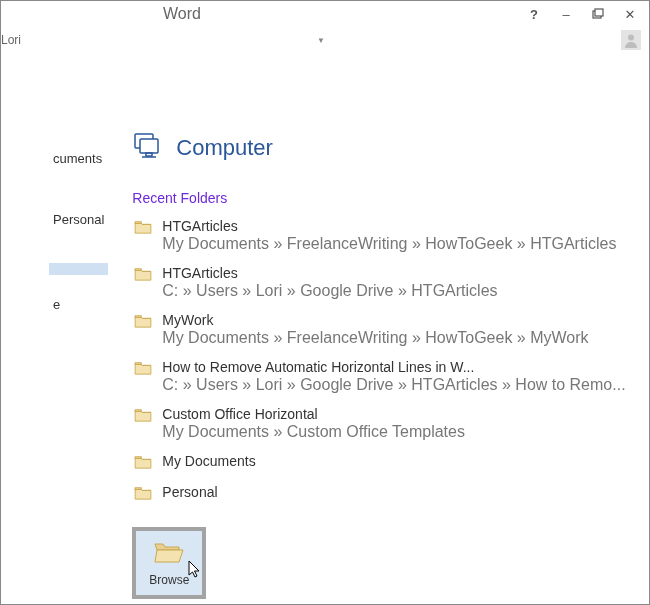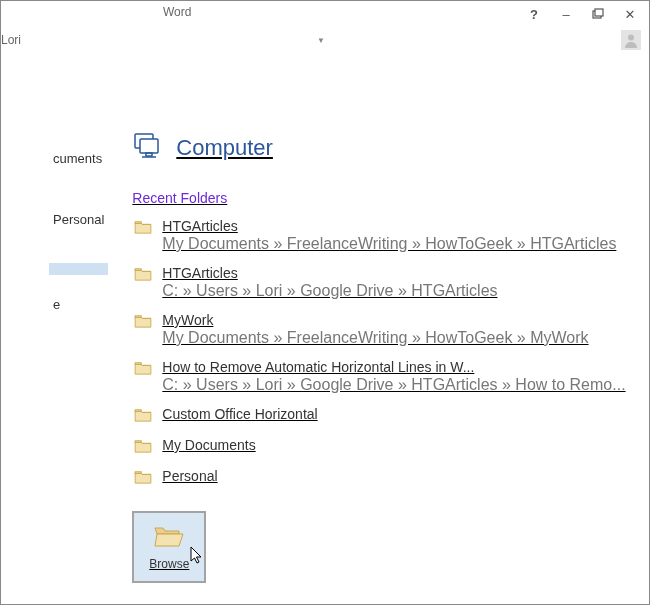--- a/index.html
+++ b/index.html
@@ -19,21 +19,21 @@
     display: flex;
     align-items: center;
     padding: 0 6px 0 0;
     color: #666;
   }
   .titlebar .title {
     position: absolute;
     left: 162px;
     top: 4px;
     color: #666;
-    font-size: 12px;
+    font-size: 16px;
     text-align: center;
   }
   .win-controls {
     margin-left: auto;
     display: flex;
     align-items: center;
     gap: 18px;
     padding-right: 6px;
   }
   .win-controls .ctl {
@@ -85,21 +85,20 @@
   .divider {
     width: 1px;
     background: #d6d6d6;
     margin-top: 80px;
     margin-bottom: 20px;
   }
   .rightcol {
     flex: 1;
     padding: 78px 22px 5px 24px;
     position: relative;
-    text-decoration: underline;
   }
   .computer-head {
     display: flex;
     align-items: center;
     gap: 14px;
     margin-bottom: 26px;
   }
   .computer-head .label {
     color: #2b579a;
     font-size: 22px;
@@ -136,21 +135,21 @@
     margin-top: 1px;
   }
   .folder-icon {
     width: 18px; height: 14px; margin-top: 2px; flex-shrink:0;
   }
   .browse-btn {
     margin-top: 22px;
     width: 74px;
     height: 72px;
     background: #d9e6f4;
-    border: 2px solid #a3a3a3;
+    border: 4px solid #a3a3a3;
     display: flex;
     flex-direction: column;
     align-items: center;
     justify-content: center;
     gap: 6px;
     cursor: pointer;
     position: relative;
   }
   .browse-btn .blabel {
     font-size: 12px;
@@ -267,20 +266,21 @@
           </div>
         </div>
         <div class="folder-item">
           <span><svg class="folder-icon" viewBox="0 0 20 16">
               <path d="M1 3h6l2 2h10v10H1z" fill="#f4e2b0" stroke="#c9a94f"></path>
               <path d="M1 3h6l2 2h10" fill="none" stroke="#c9a94f"></path>
               <rect x="1" y="2" width="7" height="2" fill="#e9cf93" stroke="#c9a94f"></rect>
             </svg></span>
           <div class="fi-text">
             <div class="fi-name">Custom Office Horizontal</div>
+            <div class="fi-path">My Documents » Custom Office Templates</div>
           </div>
         </div>
         <div class="folder-item">
           <span><svg class="folder-icon" viewBox="0 0 20 16">
               <path d="M1 3h6l2 2h10v10H1z" fill="#f4e2b0" stroke="#c9a94f"></path>
               <path d="M1 3h6l2 2h10" fill="none" stroke="#c9a94f"></path>
               <rect x="1" y="2" width="7" height="2" fill="#e9cf93" stroke="#c9a94f"></rect>
             </svg></span>
           <div class="fi-text">
             <div class="fi-name">My Documents</div>

